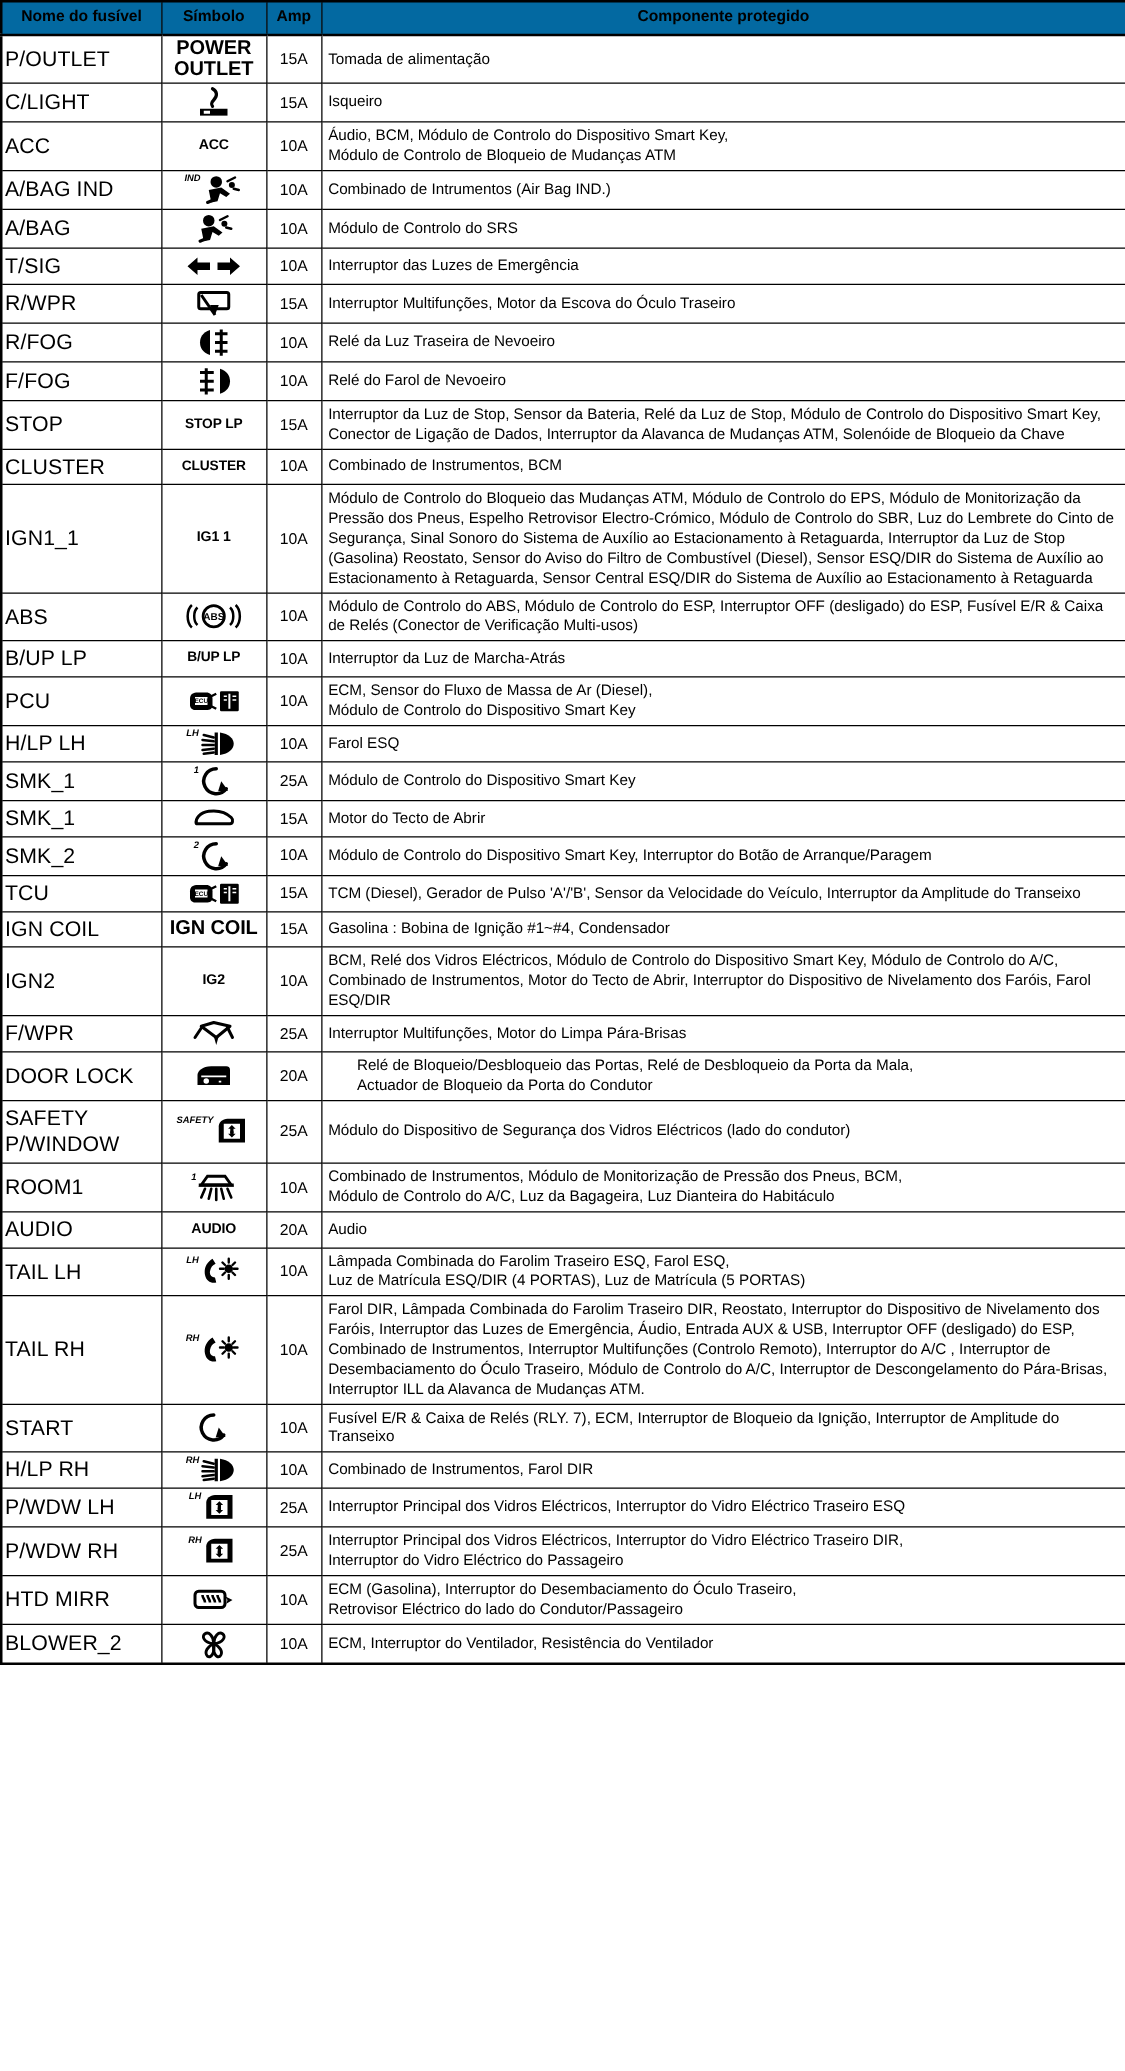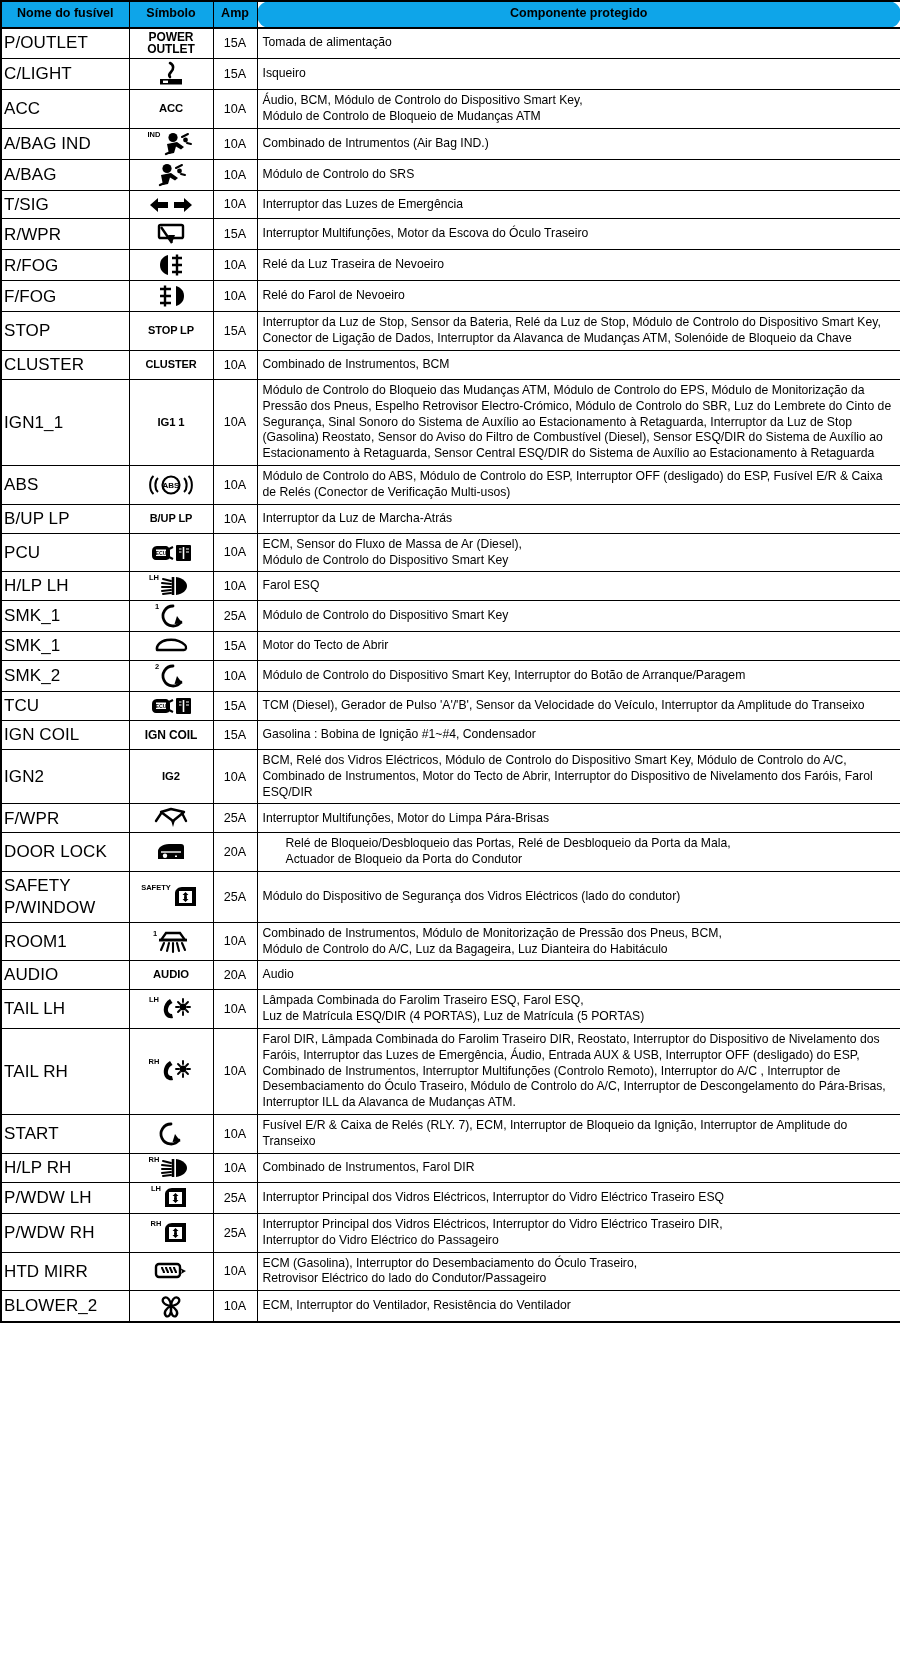--- a/index.html
+++ b/index.html
@@ -18,31 +18,31 @@
     border-collapse:collapse;
     table-layout:fixed;
     border:2px solid #000;
   }
   table.fuse-table col.c-name{width:128px;}
   table.fuse-table col.c-sym{width:84px;}
   table.fuse-table col.c-amp{width:44px;}
   table.fuse-table col.c-comp{width:644px;}
 
   thead th{
-    background:#0ea5e9;
+    background:#0369a1;
     border:1px solid #000;
     border-bottom:2px solid #000;
     font-size:12.5px;
     font-weight:bold;
     padding:5px 2px 6px 2px;
     text-align:center;
     vertical-align:middle;
     line-height:1.1;
   }
-  thead th.h-comp{border-radius:13px;}
+  thead th.h-comp{}
 
   tbody td{
     border:1px solid #000;
     vertical-align:middle;
     padding:3px 2px;
     font-size:12.3px;
     line-height:1.28;
   }
   tbody tr td{border-top:1px solid #000;border-bottom:1px solid #000;}
 
@@ -70,21 +70,21 @@
   
   .sym-text{
     font-weight:bold;
     font-size:11.3px;
     line-height:1.05;
     letter-spacing:-0.1px;
     display:inline-block;
     white-space:pre-line;
     text-align:center;
   }
-  .sym-text.sm{font-size:12px;}
+  .sym-text.sm{font-size:16px;}
   .sym-text.md{font-size:11px;}
 
   .sym-box{
     display:flex;
     align-items:center;
     justify-content:center;
     width:100%;
     min-height:22px;
   }
   .sym-box svg{display:block;}
@@ -92,20 +92,21 @@
     font-size:7.5px;
     font-weight:bold;
     vertical-align:super;
     line-height:1;
   }
   .sym-inline{
     display:inline-flex;
     align-items:flex-start;
     justify-content:center;
     gap:0px;
+    font-style:italic;
   }
 </style>
 </head>
 <body>
 
 <div id="fuse-table-wrap">
   <table class="fuse-table">
     <colgroup>
       <col class="c-name">
         <col class="c-sym">

